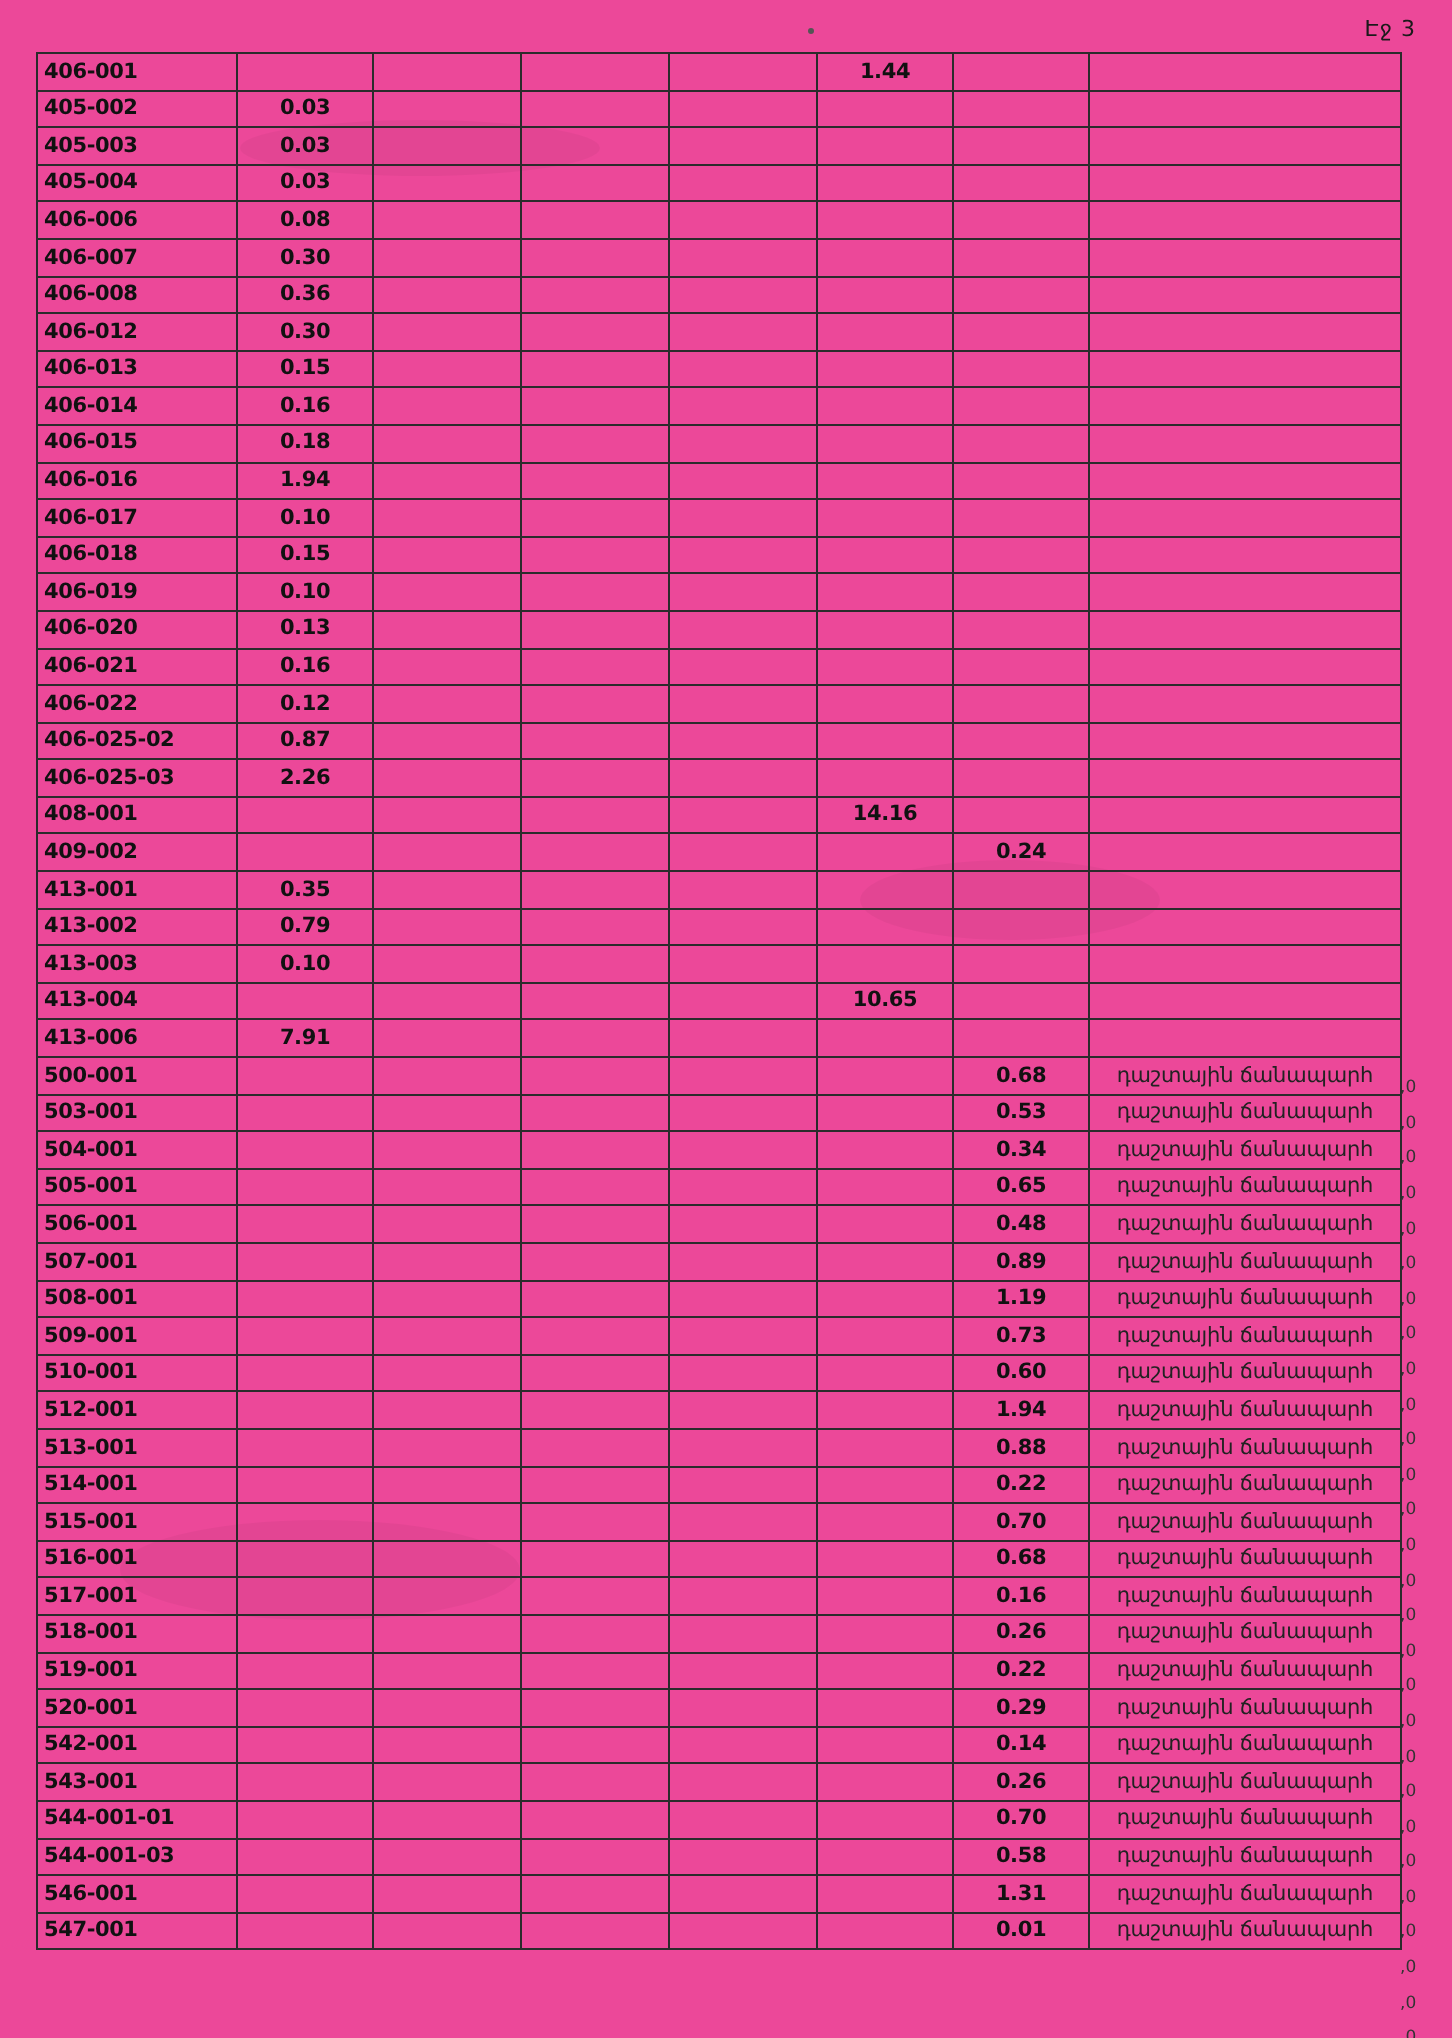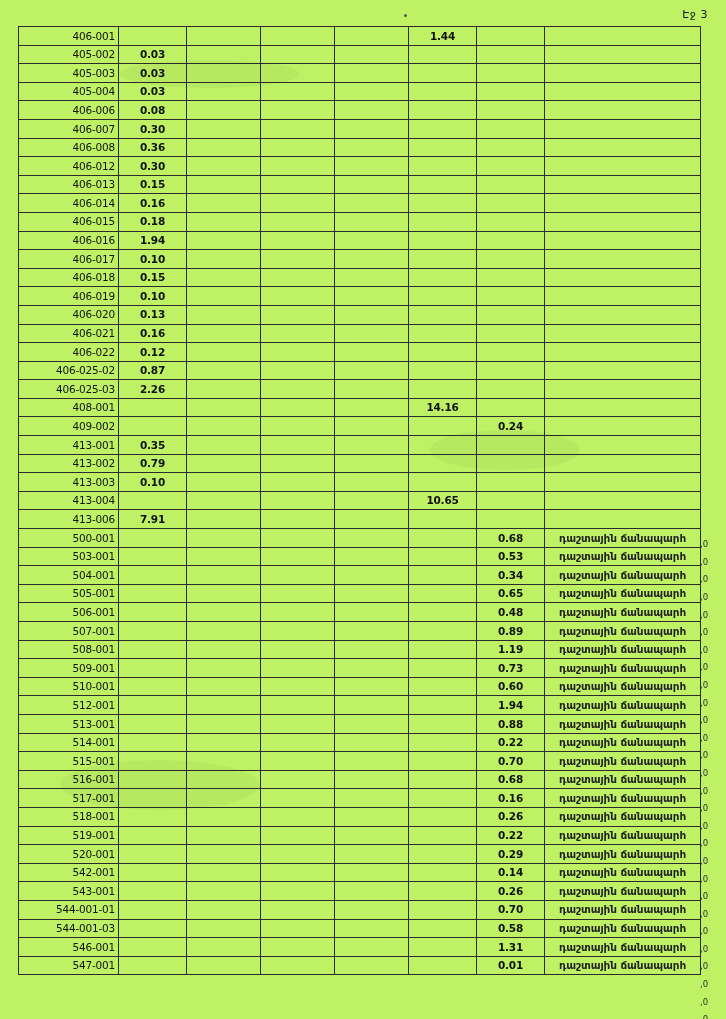--- a/index.html
+++ b/index.html
@@ -12,21 +12,21 @@
     height: 1019px;
     font-family: "Liberation Sans", sans-serif;
     color: #111;
     position: relative;
     overflow: hidden;
   }
   
   .page {
     position: absolute;
     inset: 0;
-    background: #bef264;
+    background: #ec4899;
   }
   .page-header {
     position: absolute;
     top: 8px;
     right: 18px;
     font-size: 11px;
     font-family: "DejaVu Sans", sans-serif;
     letter-spacing: 0.5px;
     color: #1a1a1a;
   }
@@ -56,34 +56,34 @@
   col.c0 { width: 100px; }
   col.c1 { width: 68px; }
   col.c2 { width: 74px; }
   col.c3 { width: 74px; }
   col.c4 { width: 74px; }
   col.c5 { width: 68px; }
   col.c6 { width: 68px; }
   col.c7 { width: 156px; }
 
   td.code {
-    text-align: right;
-    font-weight: normal;
+    text-align: left;
+    font-weight: bold;
     letter-spacing: -0.2px;
     font-size: 10.5px;
   }
   td.num {
     text-align: center;
     font-weight: bold;
     letter-spacing: -0.2px;
   }
   td.desc {
     text-align: center;
     font-size: 8.5px;
-    font-weight: bold;
+    font-weight: normal;
     color: #222;
     letter-spacing: -0.1px;
     margin-left: 12px;
   }
   
   .stub-col {
     position: absolute;
     left: 700px;
     top: 26px;
     width: 26px;

